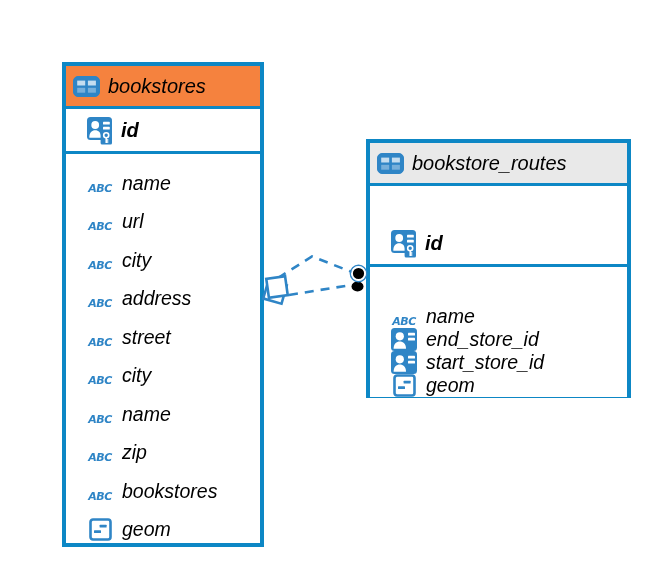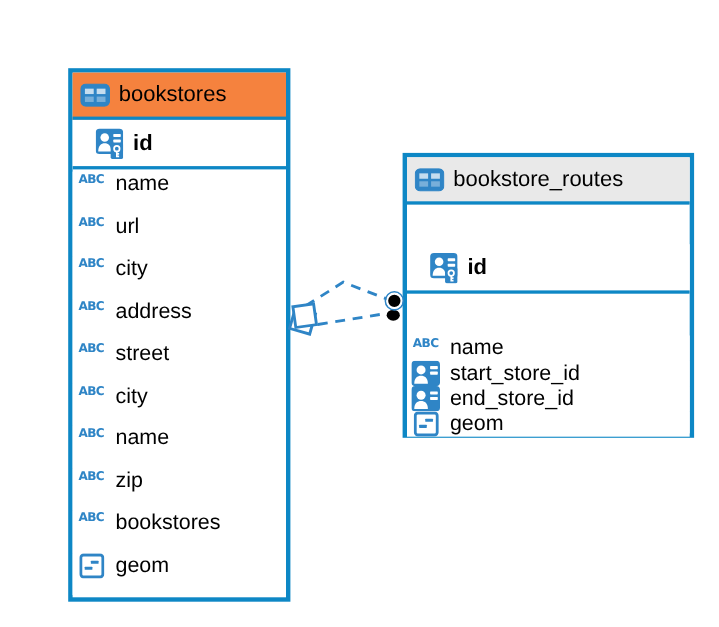--- a/index.html
+++ b/index.html
@@ -3,21 +3,21 @@
 <meta charset="utf-8">
 <style>
   * { margin: 0; padding: 0; box-sizing: border-box; }
   html, body {
     width: 654px; height: 570px;
     background: #ffffff;
     font-family: "Liberation Sans", sans-serif;
     overflow: hidden;
     position: relative;
   }
-  .canvas { position: absolute; inset: 0; width: 654px; height: 505px; }
+  .canvas { position: absolute; inset: 0; width: 654px; height: 505px; font-style: italic; }
 
   .entity-table {
     position: absolute;
     border: 4px solid #0d87c5;
     background: #ffffff;
     display: flex;
     flex-direction: column;
   }
   #table-bookstores { left: 62px; top: 62px; width: 202px; height: 485px; }
   #table-bookstore-routes { left: 366px; top: 139px; width: 265px; height: 259px; gap: 36px; }
@@ -37,22 +37,22 @@
     display: flex; align-items: center;
     gap: 8px; padding-left: 19px;
     height: 45px; flex: none;
     border-bottom: 3px solid #0d87c5;
     font-size: 20px; font-weight: 700; color: #000;
     background: #fff;
   }
   .rows { flex: 1; display: flex; flex-direction: column; padding: 2px 0; }
   .field-row {
     flex: 1;
-    display: flex; align-items: flex-start;
-    gap: 8px; padding-left: 3px;
+    display: flex; align-items: flex-end;
+    gap: 8px; padding-left: 20px;
     font-size: 19.5px; color: #000;
     white-space: nowrap;
     background: #fff;
   }
   .icon-box {
     width: 28px; flex: none;
     display: flex; align-items: center; justify-content: center;
   }
   .abc-glyph {
     font-family: "DejaVu Sans", sans-serif;
@@ -209,29 +209,29 @@
             <span class="abc-glyph">ABC</span>
           </span>
         <span data-interactable="false">name</span>
       </div>
       <div class="field-row" data-interactable="true">
         <span class="icon-box" data-interactable="false">
           <svg width="26" height="23" viewBox="0 0 26 23">
               <use href="#ic-fk"></use>
             </svg>
         </span>
-        <span data-interactable="false">start_store_id</span>
+        <span data-interactable="false">end_store_id</span>
       </div>
       <div class="field-row" data-interactable="true">
         <span class="icon-box" data-interactable="false">
           <svg width="26" height="23" viewBox="0 0 26 23">
               <use href="#ic-fk"></use>
             </svg>
         </span>
-        <span data-interactable="false">end_store_id</span>
+        <span data-interactable="false">start_store_id</span>
       </div>
       <div class="field-row" data-interactable="true">
         <span class="icon-box" data-interactable="false">
           <svg width="23" height="23" viewBox="0 0 23 23">
               <use href="#ic-geom"></use>
             </svg>
         </span>
         <span data-interactable="false">geom</span>
       </div>
     </div>

